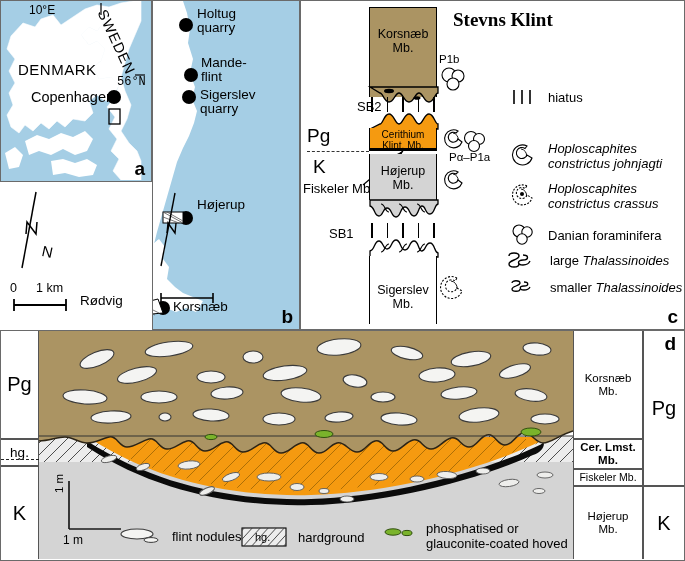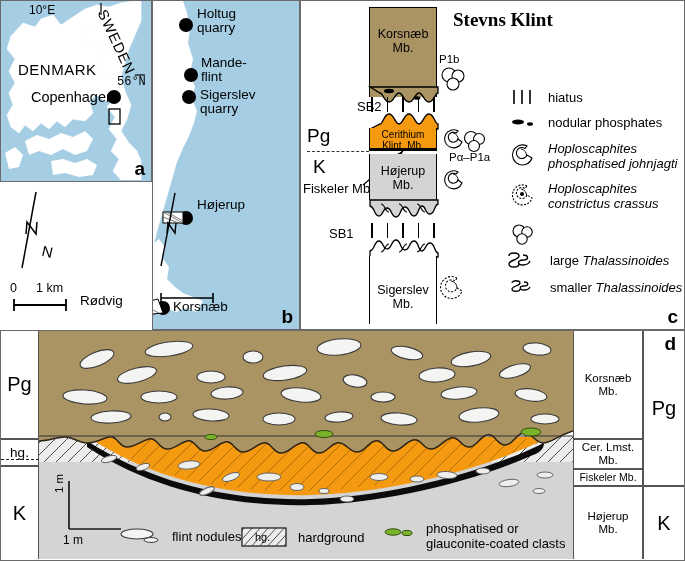--- a/index.html
+++ b/index.html
@@ -238,36 +238,29 @@
 
     <div class="legrow" style="left:208px;top:88px;align-items:flex-end;">
       <svg width="30" height="16">
         <line x1="5" y1="1" x2="5" y2="15" stroke="#000" stroke-width="1.6"></line>
         <line x1="13" y1="1" x2="13" y2="15" stroke="#000" stroke-width="1.6"></line>
         <line x1="21" y1="1" x2="21" y2="15" stroke="#000" stroke-width="1.6"></line>
       </svg>
       <div class="legtext">hiatus</div>
     </div>
 
-    <div class="legrow" style="left:208px;top:114px;">
-      <svg width="30" height="14">
-        <ellipse cx="9" cy="6" rx="6" ry="2.6" fill="#000"></ellipse>
-        <ellipse cx="21" cy="8" rx="3" ry="1.8" fill="#000"></ellipse>
-      </svg>
-      <div class="legtext">nodular phosphates</div>
-    </div>
 
     <div class="legrow" style="left:208px;top:140px;align-items:flex-start;">
       <svg width="30" height="26">
         <path d="M18 5 a10 10 0 1 0 5 12 l-5 -3 a5.5 5.5 0 1 1 -2 -6.5 Z" fill="#fff" stroke="#000" stroke-width="1.1"></path>
         <path d="M12 8 a6.5 6.5 0 0 1 5.5 7.5" fill="none" stroke="#000" stroke-width="0.9"></path>
       </svg>
       <div class="legtext ital">
         <div>Hoploscaphites</div>
-        <div>phosphatised johnjagti</div>
+        <div>constrictus johnjagti</div>
       </div>
     </div>
 
     <div class="legrow" style="left:208px;top:180px;align-items:flex-start;">
       <svg width="30" height="26">
         <path d="M18 5 a10 10 0 1 0 5 12 l-5 -3 a5.5 5.5 0 1 1 -2 -6.5 Z" fill="#fff" stroke="#000" stroke-width="1.1" stroke-dasharray="2 1.4"></path>
         <path d="M12 8 a6.5 6.5 0 0 1 5.5 7.5" fill="none" stroke="#000" stroke-width="0.9"></path>
         <circle cx="13" cy="13" r="2" fill="#000"></circle>
       </svg>
       <div class="legtext ital">
@@ -275,20 +268,21 @@
         <div>constrictus crassus</div>
       </div>
     </div>
 
     <div class="legrow" style="left:208px;top:222px;">
       <svg width="30" height="24">
         <circle cx="10" cy="8" r="6" fill="#fff" stroke="#000" stroke-width="1.1"></circle>
         <circle cx="18" cy="9" r="5.2" fill="#fff" stroke="#000" stroke-width="1.1"></circle>
         <circle cx="13" cy="16" r="5.2" fill="#fff" stroke="#000" stroke-width="1.1"></circle>
       </svg>
+      <div class="legtext">Danian foraminifera</div>
     </div>
 
     <div class="legrow" style="left:204px;top:250px;">
       <svg width="36" height="18">
         <path d="M4 5 c0 -4 10 -4 10 0 c0 4 -10 4 -10 8 c0 4 10 4 10 0" fill="none" stroke="#000" stroke-width="1.4"></path>
         <path d="M18 4 c6 0 6 5 0 5 c-6 0 -6 5 0 5 c5 0 6 -2 7 -4" fill="none" stroke="#000" stroke-width="1.4"></path>
       </svg>
       <div class="legtext"><span>large </span><span class="ital">Thalassinoides</span></div>
     </div>
 
@@ -526,31 +520,31 @@
       <div class="legtext">hardground</div>
     </div>
 
     <div class="legrow" style="left:382px;top:190px;align-items:flex-start;">
       <svg width="34" height="16" style="margin-top:4px">
         <ellipse cx="10" cy="7" rx="8" ry="3.2" fill="#7ab32b" stroke="#31500f" stroke-width="1"></ellipse>
         <ellipse cx="24" cy="8" rx="5" ry="2.6" fill="#7ab32b" stroke="#31500f" stroke-width="1"></ellipse>
       </svg>
       <div class="legtext">
         <div>phosphatised or</div>
-        <div>glauconite-coated clasts</div>
+        <div>glauconite-coated hoved</div>
       </div>
     </div>
 
     <div class="dlabelbox" style="left:572px;top:0px;width:70px;height:108px;border-top:none;">
       <div>
         <div>Korsnæb</div>
         <div>Mb.</div>
       </div>
     </div>
-    <div class="dlabelbox" style="left:572px;top:108px;width:70px;height:30px;">
+    <div class="dlabelbox" style="left:572px;top:108px;width:70px;height:30px;font-weight:bold;">
       <div>
         <div>Cer. Lmst.</div>
         <div>Mb.</div>
       </div>
     </div>
     <div class="dlabelbox" style="left:572px;top:138px;width:70px;height:17px;font-size:10.5px;">Fiskeler Mb.</div>
     <div class="dlabelbox" style="left:572px;top:155px;width:70px;height:73px;border-bottom:none;">
       <div>
         <div>Højerup</div>
         <div>Mb.</div>

